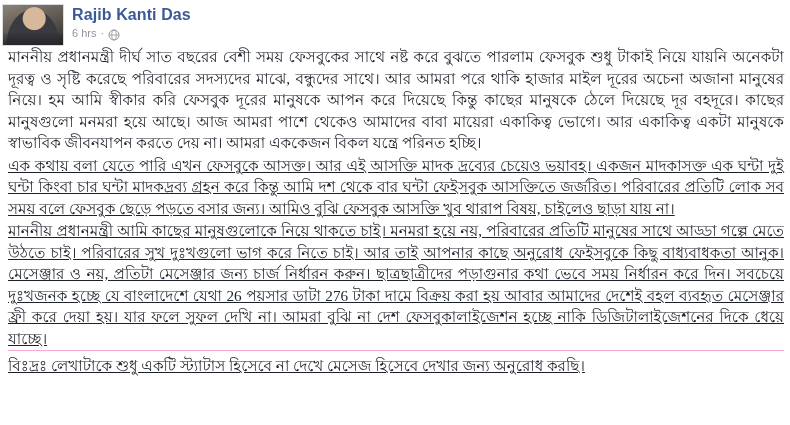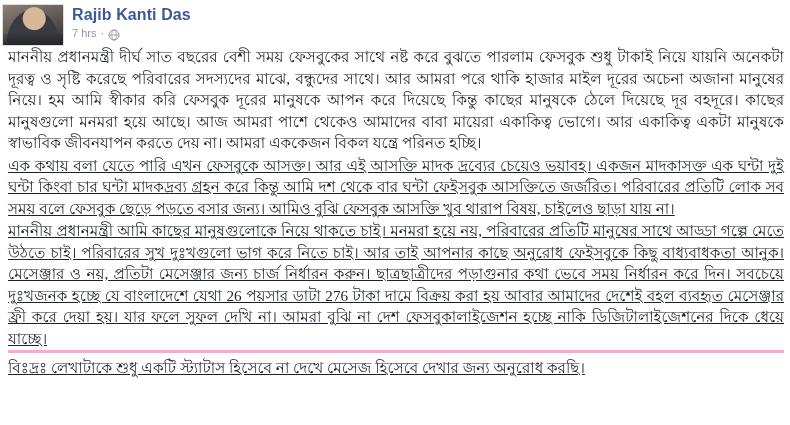--- a/index.html
+++ b/index.html
@@ -98,39 +98,39 @@
     margin: 0 0 0 0;
     padding: 0;
     text-indent: 0;
   }
   .para + .para {
     margin-top: 1px;
     text-decoration: underline;
   }
   .note {
     margin-top: 5px;
-    border-top: 3px solid #f9a8d4;
+    border-top: 1px solid #f9a8d4;
     padding-top: 4px;
   }
   
   .post-body, .author-name, .meta-line {
     -webkit-font-smoothing: antialiased;
   }
 </style>
 </head>
 <body>
 
 <div class="post">
 
   <div class="post-header">
     <div class="avatar"></div>
     <div class="header-text">
       <div class="author-name">Rajib Kanti Das</div>
       <div class="meta-line">
-        <span class="timestamp">7 hrs</span>
+        <span class="timestamp">6 hrs</span>
         <span class="meta-sep">·</span>
         <span class="globe-icon">
           <svg viewBox="0 0 12 12" width="12" height="12" aria-hidden="true">
             <circle cx="6" cy="6" r="5" fill="none" stroke="#90949c" stroke-width="1"></circle>
             <ellipse cx="6" cy="6" rx="2.2" ry="5" fill="none" stroke="#90949c" stroke-width="0.8"></ellipse>
             <line x1="1" y1="6" x2="11" y2="6" stroke="#90949c" stroke-width="0.8"></line>
           </svg>
         </span>
       </div>
     </div>

